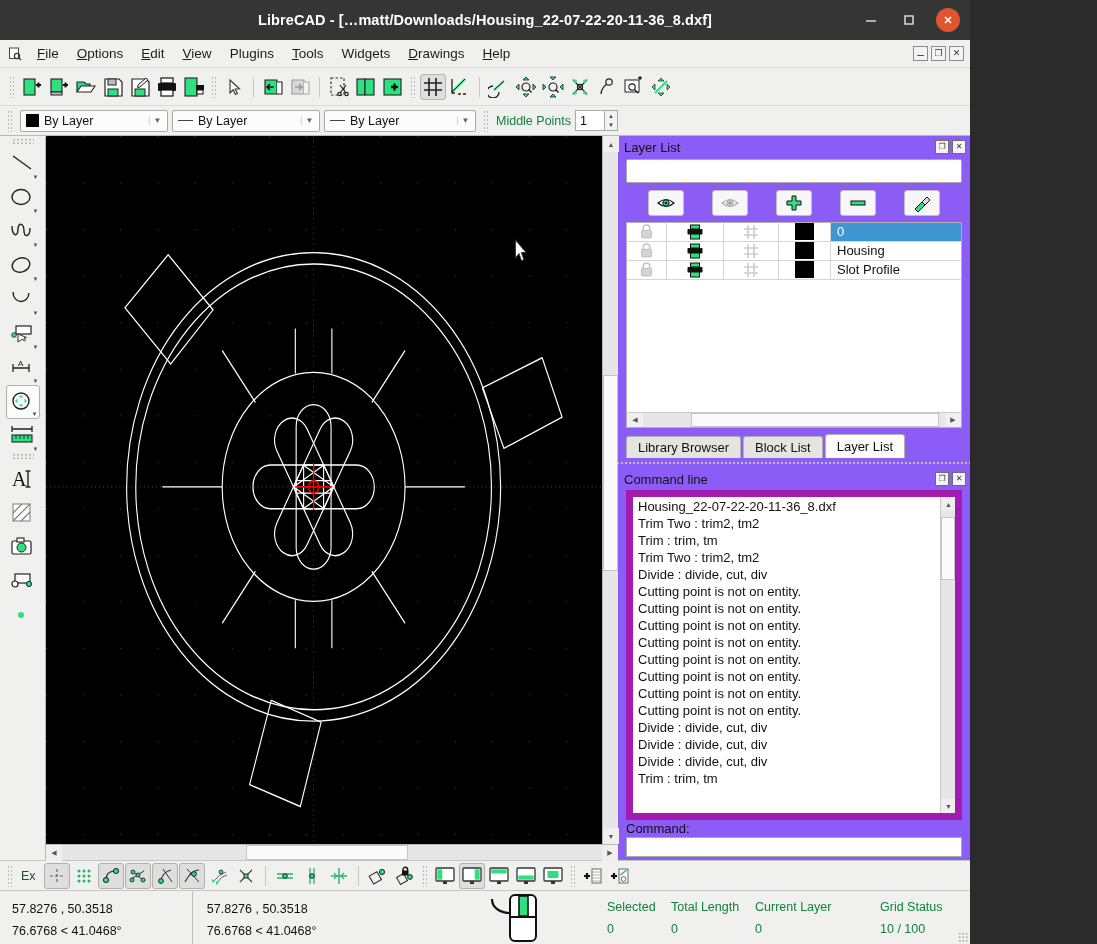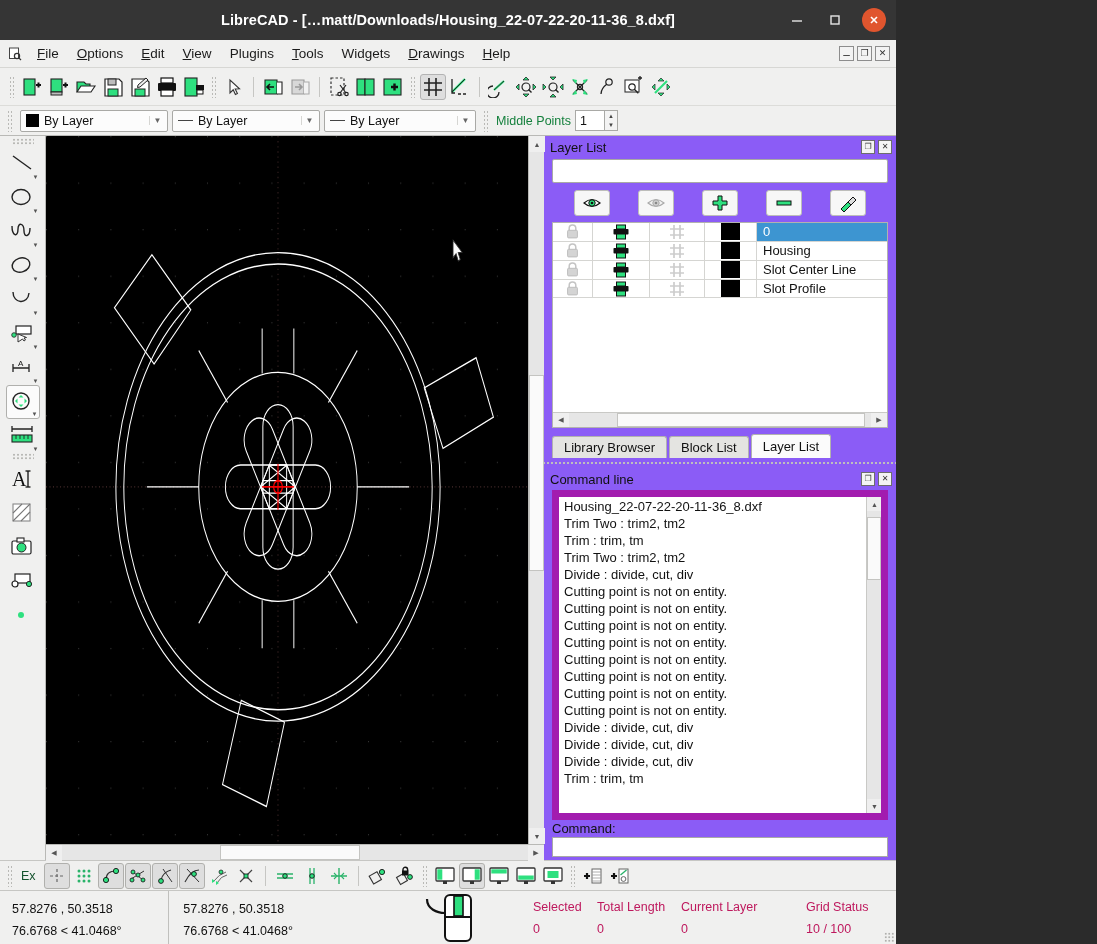--- a/index.html
+++ b/index.html
@@ -1,20 +1,20 @@
 <!DOCTYPE html>
 <html><head>
 <meta charset="utf-8">
 <style>
   * { box-sizing: border-box; margin:0; padding:0; }
   html,body { width:1097px; height:944px; overflow:hidden;
     font-family:"Liberation Sans", sans-serif; }
   body { background:#2b2b2b; }
 
-  .window { width:896px; height:944px; position:relative;
+  .window { width:970px; height:944px; position:relative;
     background:#2e2e2e; display:flex; flex-direction:column; }
 
   
   .titlebar { height:40px; background:#353535; display:flex; align-items:center;
     justify-content:center; position:relative; flex:none; }
   .titlebar .title { color:#ffffff; font-size:14.5px; font-weight:bold;
     letter-spacing:.1px; }
   .winbtns { position:absolute; right:10px; top:0; height:40px; display:flex;
     align-items:center; gap:16px; }
   .winbtn { width:22px; height:22px; display:flex; align-items:center;
@@ -166,21 +166,21 @@
   
   .statusbar { height:54px; background:#f0f0ef; display:flex; align-items:stretch;
     flex:none; border-top:1px solid #c6c6c3; position:relative; }
   .coordbox { padding:5px 0 0 12px; display:flex; flex-direction:column;
     justify-content:center; font-size:12.5px; color:#111; line-height:22px; }
   .coordbox.b2 { border-left:1px solid #c0c0bd; padding-left:14px; width:268px; }
   .coordbox.b1 { width:195px; }
   .mousewidget { width:140px; display:flex; align-items:flex-start;
     justify-content:center; padding-top:2px; }
   .statgrid { flex:1; display:flex; align-items:center; padding-left:14px; }
-  .statcol { display:flex; flex-direction:column; font-size:12.5px; color:#be185d;
+  .statcol { display:flex; flex-direction:column; font-size:12.5px; color:#15803d;
     line-height:22px; }
   .statcol .hd { font-weight:normal; }
   .statcol .vl { }
   .grip-corner { position:absolute; right:2px; bottom:2px; width:10px; height:10px;
     background-image:radial-gradient(#b0b0ad 40%, transparent 41%);
     background-size:3.5px 3.5px; }
 </style>
 </head>
 <body>
 
@@ -706,44 +706,20 @@
               <svg width="16" height="16" viewBox="0 0 16 16">
                   <path d="M5 1 v14 M11 1 v14 M1 5 h14 M1 11 h14" stroke="#cdcdcd" stroke-width="1.7"></path>
                 </svg>
             </div>
             <div class="lcell c4">
               <span class="colorswatch"></span>
             </div>
             <div class="lcell name">Housing</div>
           </div>
 
-          <div class="lrow">
-            <div class="lcell c1">
-              <svg width="13" height="15" viewBox="0 0 13 15">
-                  <path d="M3.2 6.5 V4.3 a3.3 3.3 0 0 1 6.6 0 V6.5" fill="none" stroke="#c4c4c4" stroke-width="1.5"></path>
-                  <rect x="1.6" y="6.3" width="9.8" height="7.6" rx="1" fill="#d4d4d4" stroke="#bdbdbd" stroke-width="1"></rect>
-                </svg>
-            </div>
-            <div class="lcell c2">
-              <svg width="18" height="16" viewBox="0 0 18 16">
-                  <rect x="4.5" y="1" width="9" height="4" fill="#2ee07f" stroke="#111" stroke-width="1"></rect>
-                  <rect x="1.5" y="5" width="15" height="5.5" rx=".8" fill="#111"></rect>
-                  <rect x="4.5" y="10" width="9" height="5" fill="#2ee07f" stroke="#111" stroke-width="1"></rect>
-                </svg>
-            </div>
-            <div class="lcell c3">
-              <svg width="16" height="16" viewBox="0 0 16 16">
-                  <path d="M5 1 v14 M11 1 v14 M1 5 h14 M1 11 h14" stroke="#cdcdcd" stroke-width="1.7"></path>
-                </svg>
-            </div>
-            <div class="lcell c4">
-              <span class="colorswatch"></span>
-            </div>
-            <div class="lcell name">Slot Center Line</div>
-          </div>
 
           <div class="lrow">
             <div class="lcell c1">
               <svg width="13" height="15" viewBox="0 0 13 15">
                   <path d="M3.2 6.5 V4.3 a3.3 3.3 0 0 1 6.6 0 V6.5" fill="none" stroke="#c4c4c4" stroke-width="1.5"></path>
                   <rect x="1.6" y="6.3" width="9.8" height="7.6" rx="1" fill="#d4d4d4" stroke="#bdbdbd" stroke-width="1"></rect>
                 </svg>
             </div>
             <div class="lcell c2">
               <svg width="18" height="16" viewBox="0 0 18 16">

